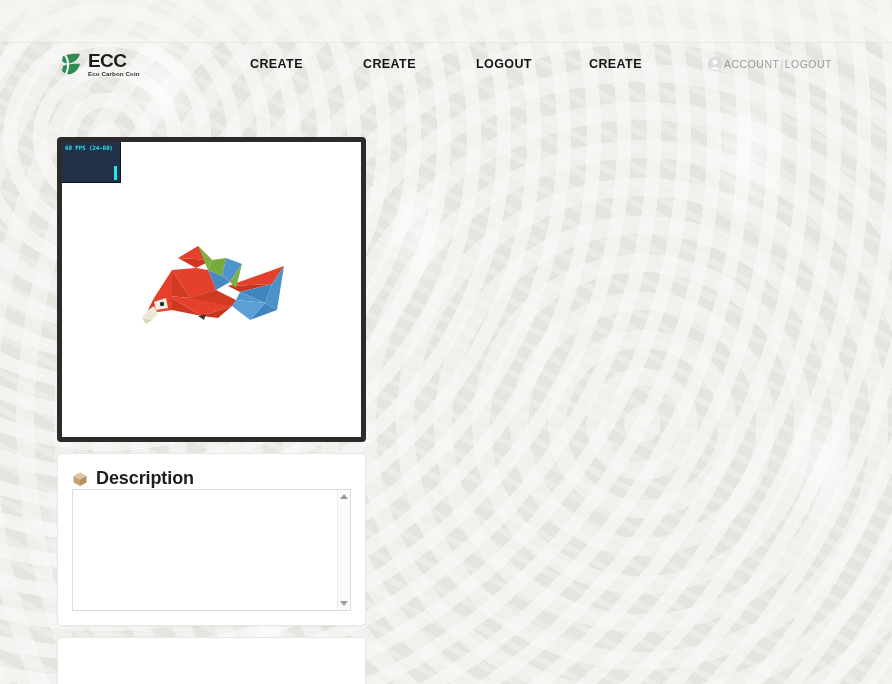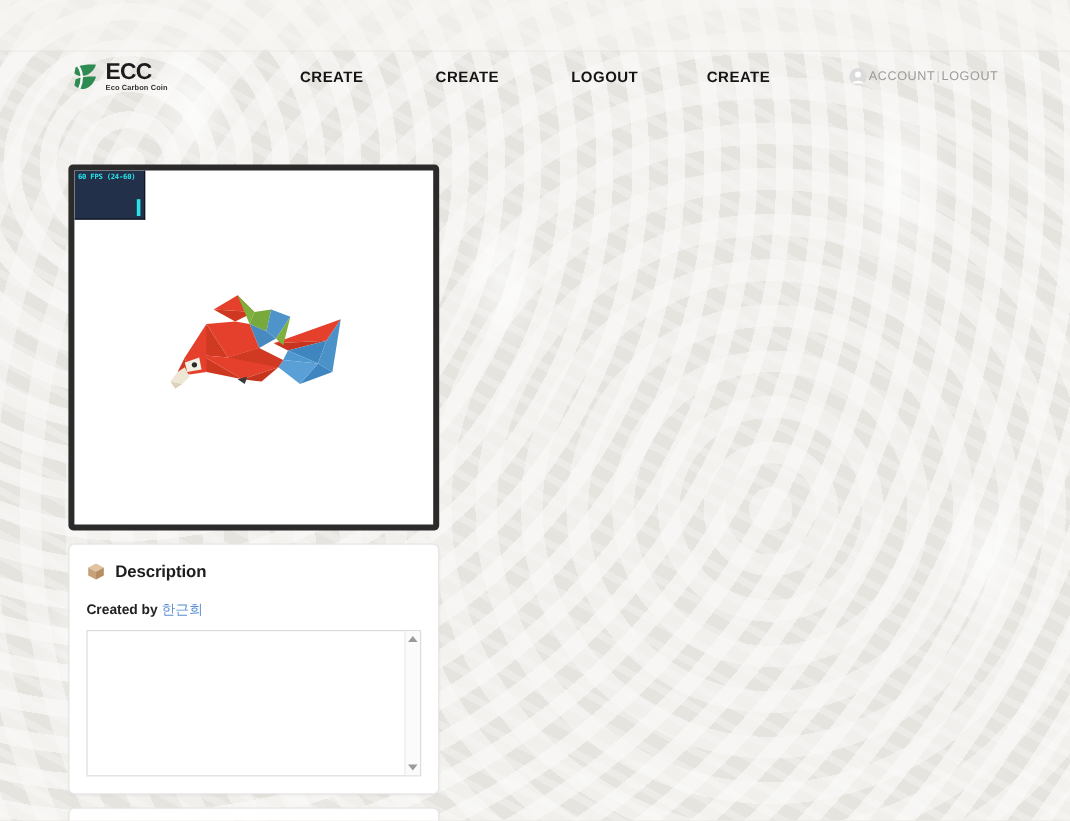--- a/index.html
+++ b/index.html
@@ -179,21 +179,21 @@
   }
 
   
   .sec-head {
     display: flex;
     align-items: center;
     gap: 8px;
     padding: 14px 14px 0 14px;
   }
   .sec-title {
-    font-size: 14px;
+    font-size: 18px;
     font-weight: bold;
     color: #1d1d1d;
     letter-spacing: -0.1px;
   }
 
   
   .desc-card {
     margin-top: 11px;
     width: 309px;
     padding-bottom: 14px;
@@ -343,24 +343,20 @@
 
     <div class="card desc-card">
       <div class="sec-head">
         <svg width="16" height="16" viewBox="0 0 16 16">
           <polygon points="8,1.5 14.5,5 8,8.5 1.5,5" fill="#e0c3a0"></polygon>
           <polygon points="1.5,5 8,8.5 8,15 1.5,11.5" fill="#c9a178"></polygon>
           <polygon points="14.5,5 8,8.5 8,15 14.5,11.5" fill="#b88d62"></polygon>
         </svg>
         <span class="sec-title">Description</span>
       </div>
-      <div class="created-by">
-        <span>Created by</span>
-        <span class="who">한근희</span>
-      </div>
       <div class="desc-box">
         <div class="vscroll">
           <div class="arrow up"></div>
           <div class="arrow down"></div>
         </div>
       </div>
     </div>
 
     <div class="card details-card">
       <div class="sec-head">

